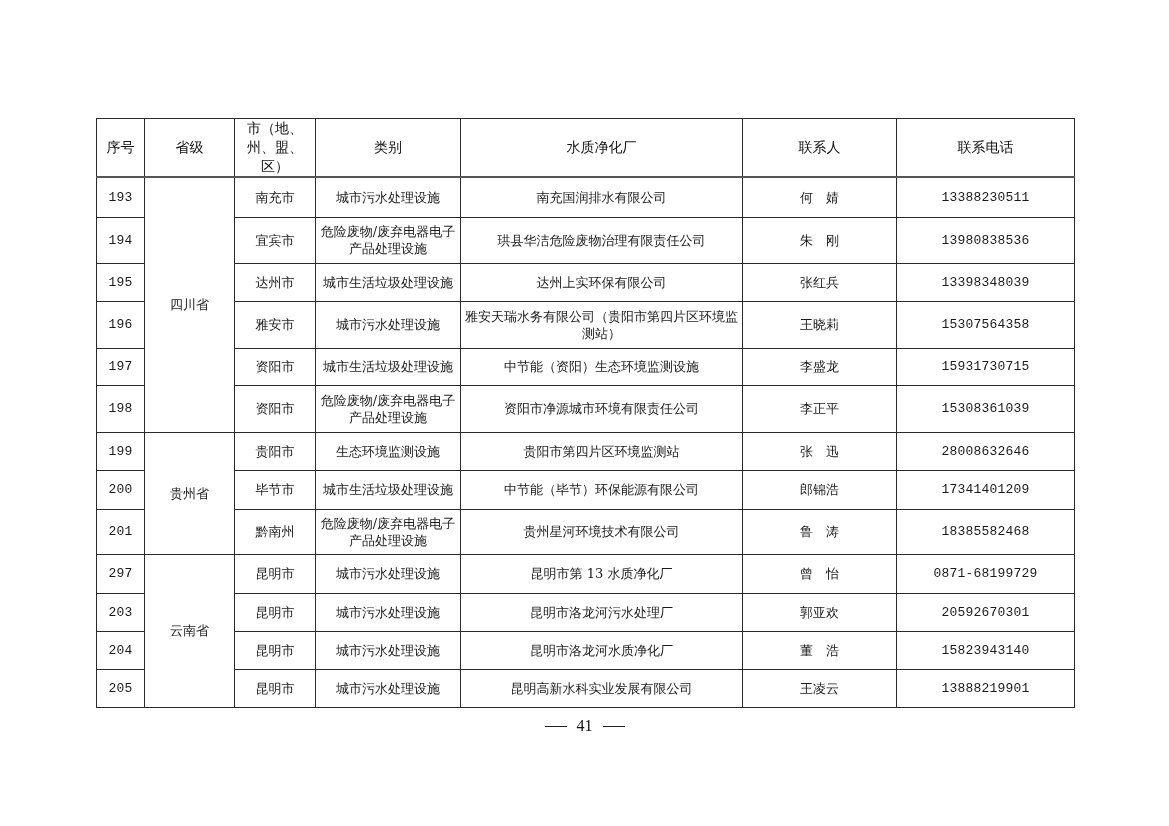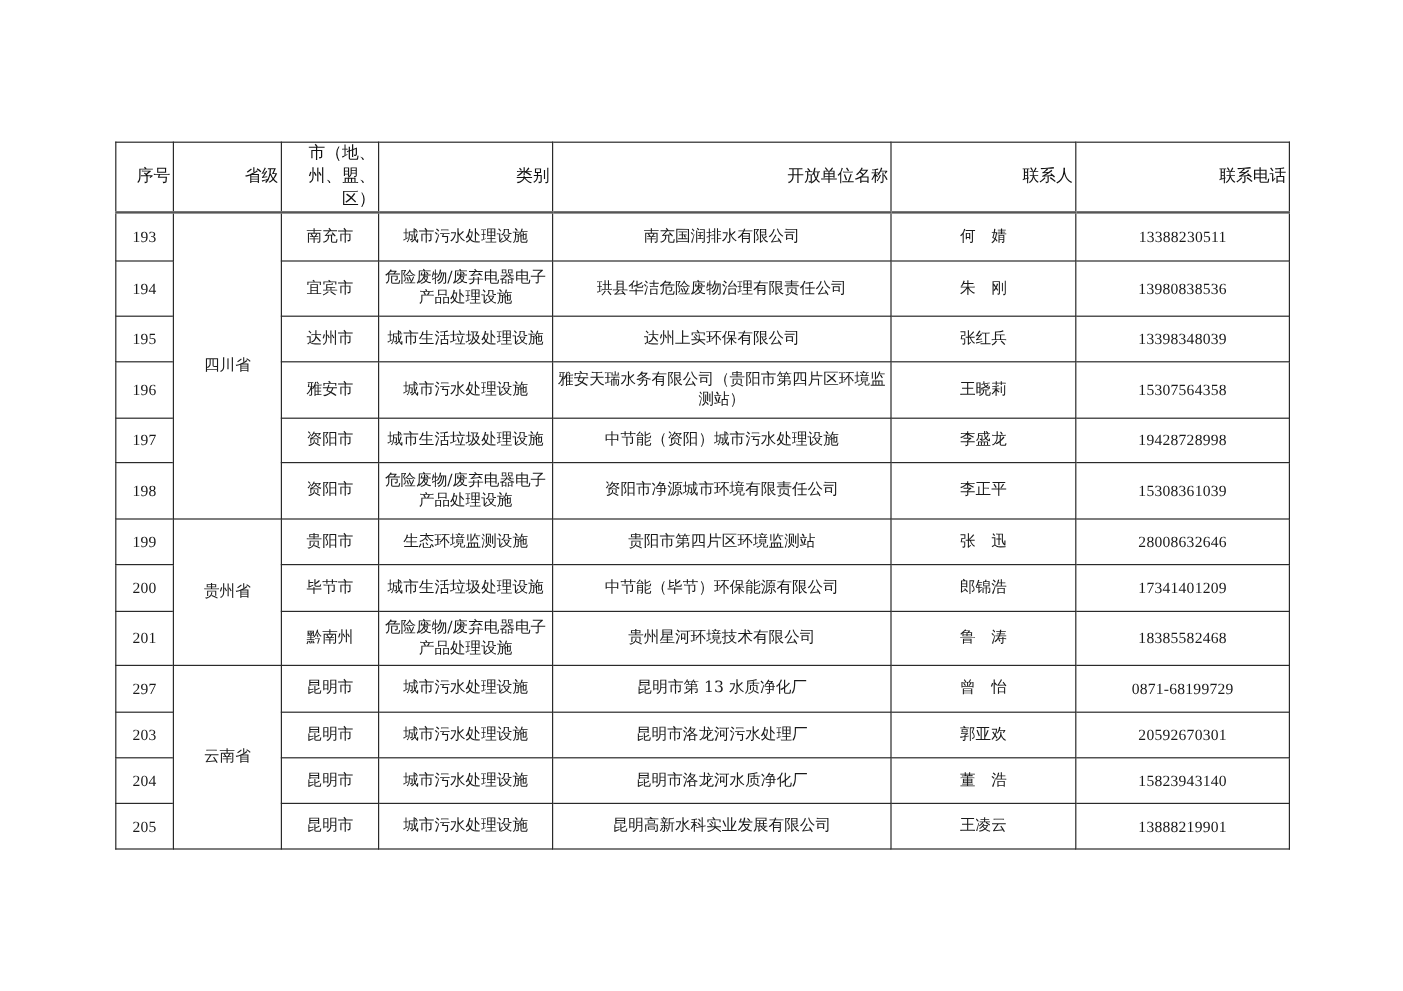--- a/index.html
+++ b/index.html
@@ -39,30 +39,29 @@
       font-size: 13px;
       line-height: 17px;
       font-weight: normal;
       overflow: hidden;
     }
     table.facility-table th {
       font-family: "DejaVu Sans", "Liberation Sans", sans-serif;
       font-size: 14px;
       line-height: 19px;
       color: #111;
-      text-align: right;
     }
     table.facility-table thead tr {
       height: 50px;
     }
     table.facility-table thead tr th {
       border-bottom: 2px solid #555;
     }
     .num {
-      font-family: Liberation Serif, serif;
+      font-family: Liberation Mono, monospace;
       font-size: 13.5px;
       letter-spacing: 0.2px;
       margin-top: 10px;
     }
     .page-number {
       position: absolute;
       left: 0;
       width: 1169px;
       top: 717px;
       text-align: center;
@@ -95,21 +94,21 @@
       <col style="width:282px">
       <col style="width:154px">
       <col style="width:178px">
     </colgroup>
     <thead>
       <tr>
         <th>序号</th>
         <th>省级</th>
         <th>市（地、州、盟、区）</th>
         <th>类别</th>
-        <th>开放单位名称</th>
+        <th>水质净化厂</th>
         <th>联系人</th>
         <th>联系电话</th>
       </tr>
     </thead>
     <tbody>
 
       <tr style="height:40px">
         <td class="num">193</td>
         <td rowspan="6">四川省</td>
         <td>南充市</td>
@@ -143,23 +142,23 @@
         <td>城市污水处理设施</td>
         <td>雅安天瑞水务有限公司（贵阳市第四片区环境监测站）</td>
         <td>王晓莉</td>
         <td class="num">15307564358</td>
       </tr>
 
       <tr style="height:37px">
         <td class="num">197</td>
         <td>资阳市</td>
         <td>城市生活垃圾处理设施</td>
-        <td>中节能（资阳）城市污水处理设施</td>
+        <td>中节能（资阳）生态环境监测设施</td>
         <td>李盛龙</td>
-        <td class="num">19428728998</td>
+        <td class="num">15931730715</td>
       </tr>
 
       <tr style="height:47px">
         <td class="num">198</td>
         <td>资阳市</td>
         <td>危险废物/废弃电器电子产品处理设施</td>
         <td>资阳市净源城市环境有限责任公司</td>
         <td>李正平</td>
         <td class="num">15308361039</td>
       </tr>
@@ -224,14 +223,17 @@
         <td class="num">205</td>
         <td>昆明市</td>
         <td>城市污水处理设施</td>
         <td>昆明高新水科实业发展有限公司</td>
         <td>王凌云</td>
         <td class="num">13888219901</td>
       </tr>
     </tbody>
   </table>
 
+  <div class="page-number">
+    <span class="dash"></span><span>41</span><span class="dash"></span>
+  </div>
 
 </div>
 
 </body></html>

